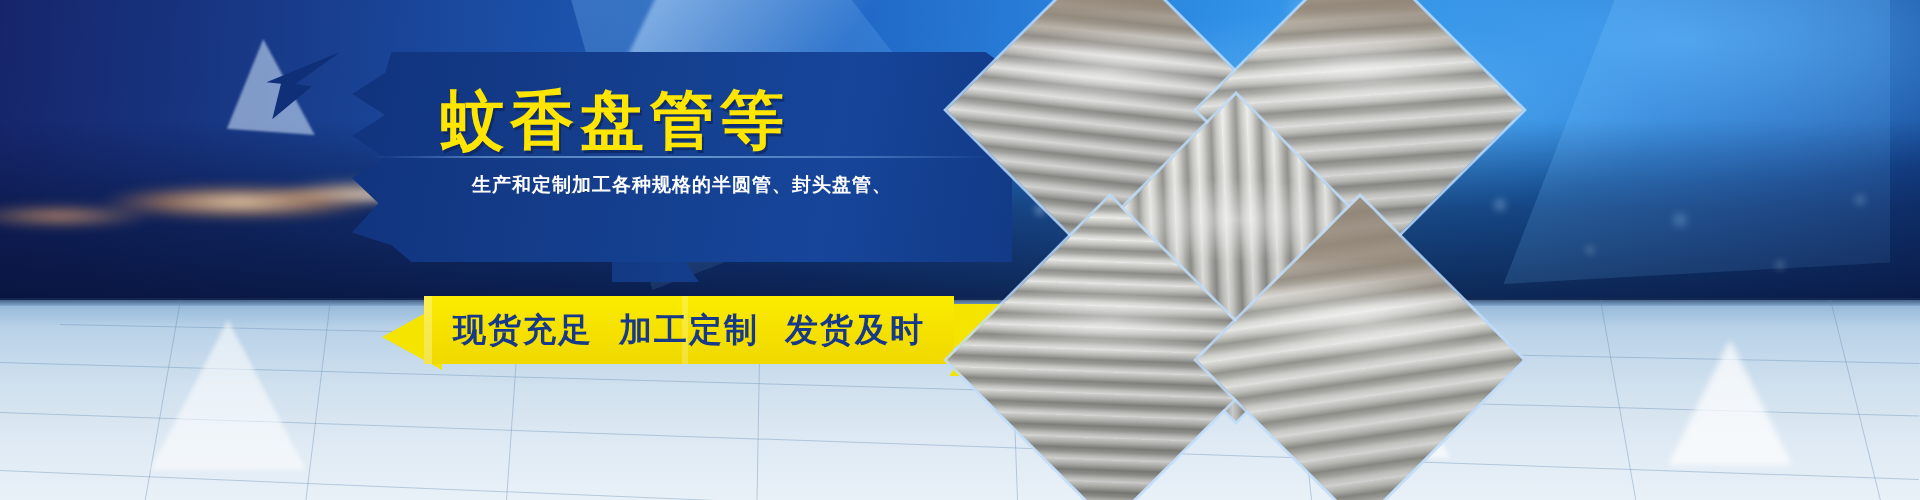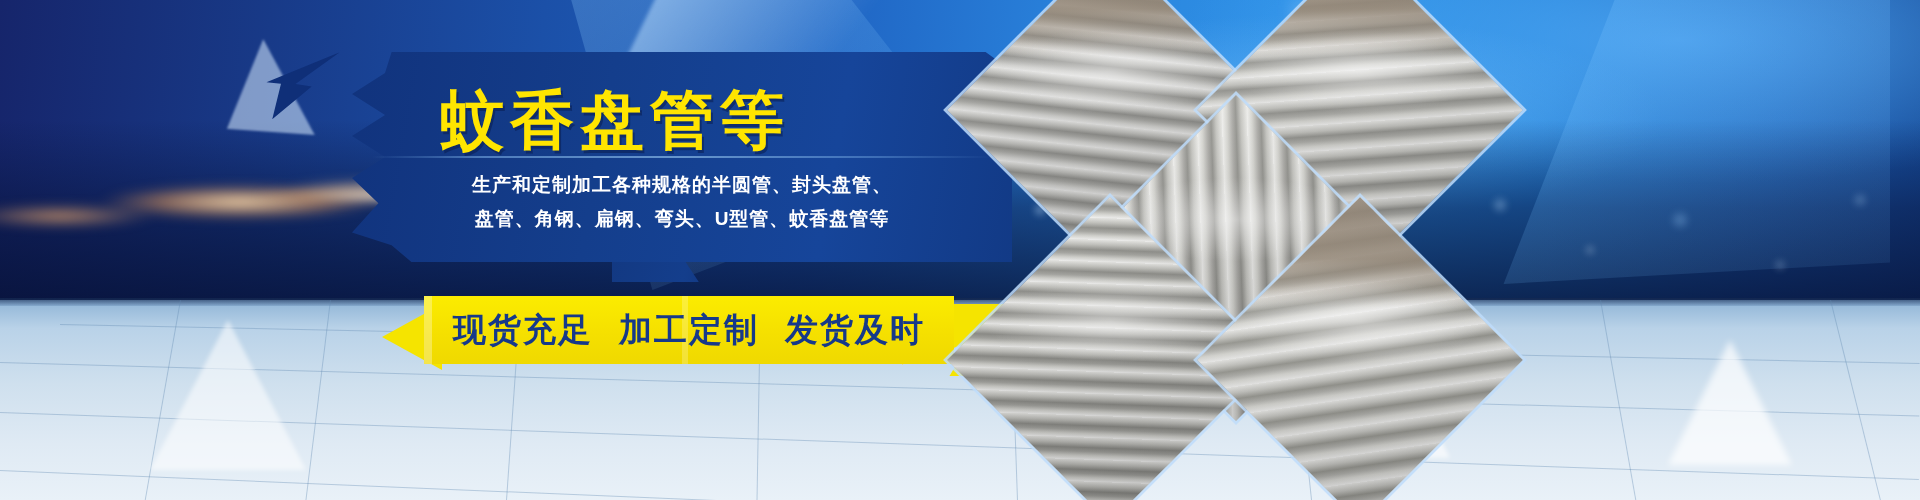--- a/index.html
+++ b/index.html
@@ -412,21 +412,20 @@
   <div class="panel-wrap">
     <div class="panel"></div>
   </div>
 
   <div class="title">蚊香盘管等</div>
 
   <div class="panel-divider"></div>
 
   <div class="subtitle">
     <div>生产和定制加工各种规格的半圆管、封头盘管、</div>
-    <div>盘管、角钢、扁钢、弯头、U型管、蚊香盘管等</div>
   </div>
 
   <div class="ribbon-wrap">
     <div class="ribbon-tail-l"></div>
     <div class="ribbon-tail-r"></div>
     <div class="ribbon-main"></div>
     <div class="ribbon-fold"></div>
     <div class="ribbon-fold2"></div>
     <div class="ribbon-text"><span>现货充足</span><span class="gap"></span><span>加工定制</span><span class="gap"></span><span>发货及时</span></div>
   </div>

